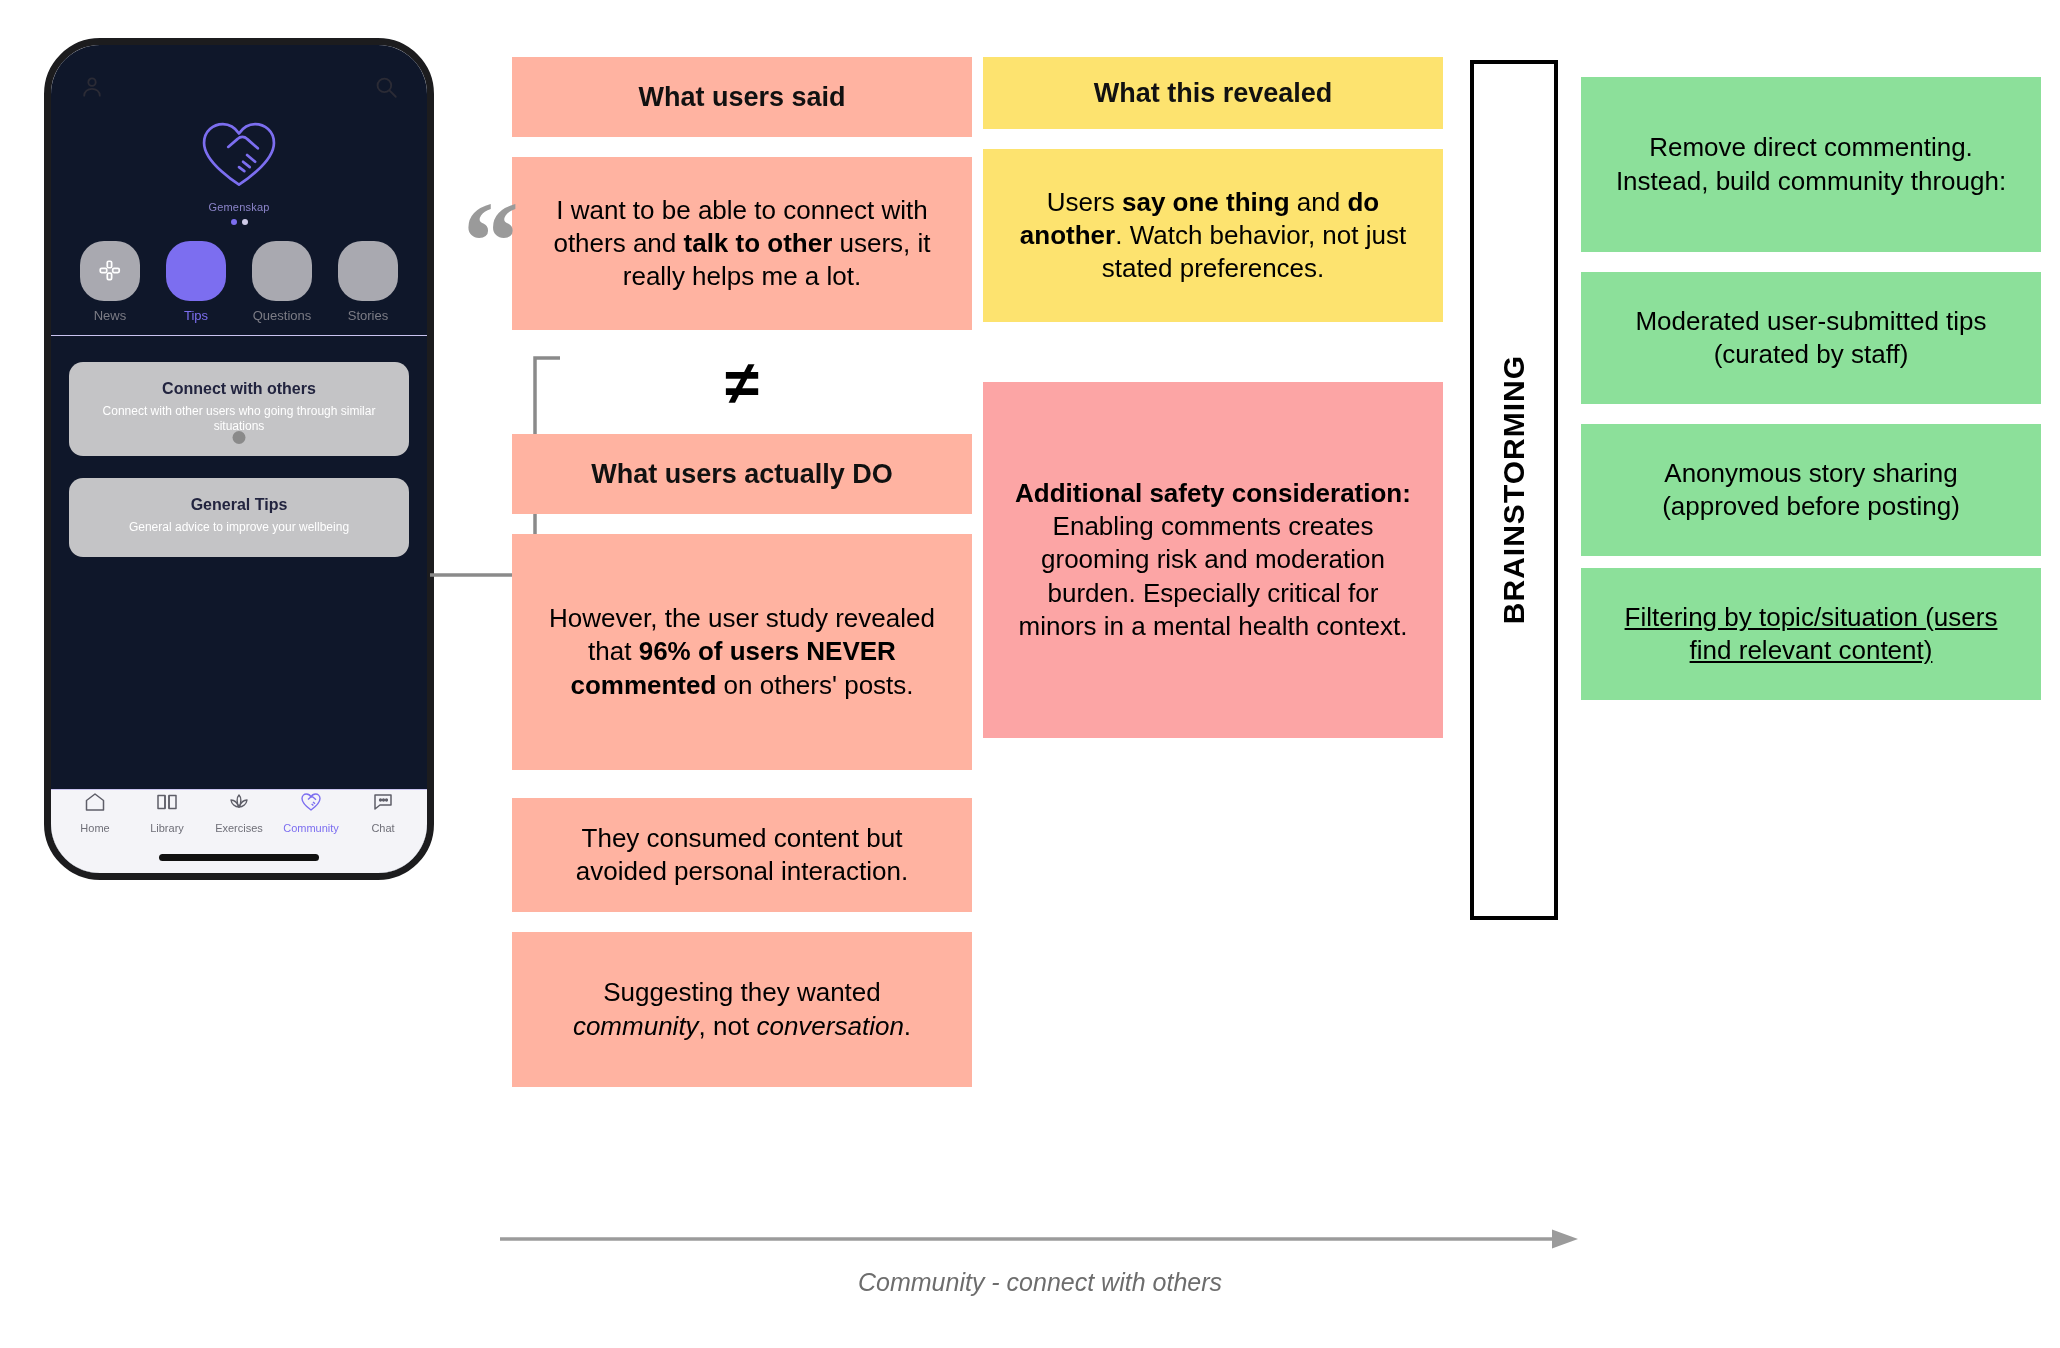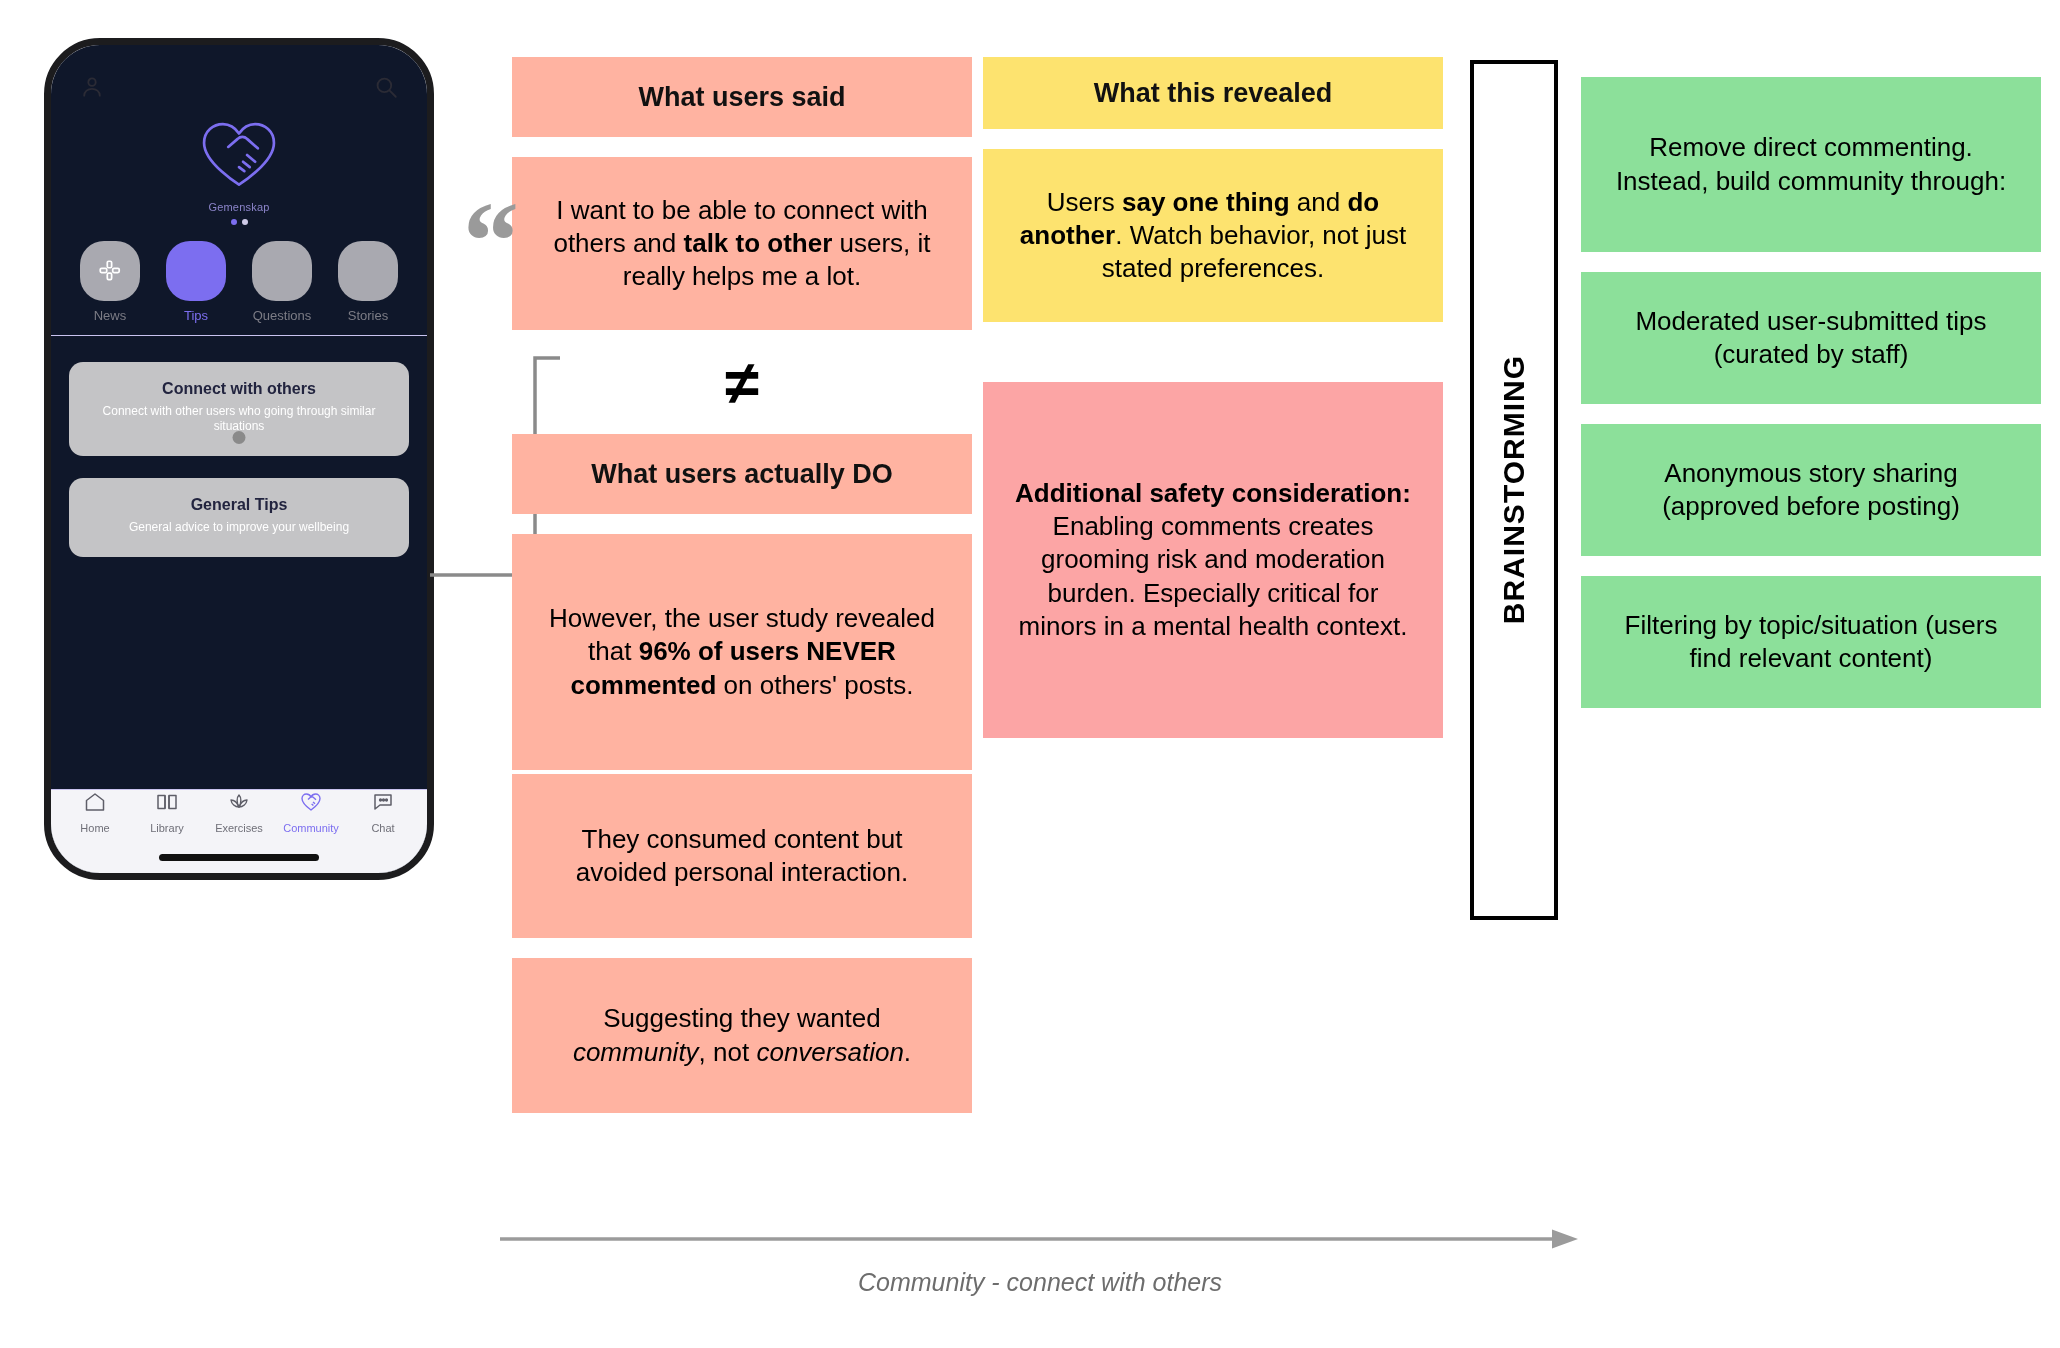--- a/index.html
+++ b/index.html
@@ -248,21 +248,21 @@
     <div class="neq" style="margin-top:22px;">≠</div>
 
     <div class="card hdr pink-h" style="margin-top:20px;height:80px;">What users actually DO</div>
 
     <div class="card pink" style="margin-top:20px;height:236px;">
       <div class="txt body-txt">
         <span>However, the user study revealed that </span><b>96% of users NEVER commented</b><span> on others' posts.</span>
       </div>
     </div>
 
-    <div class="card pink" style="margin-top:4px;height:164px;">
+    <div class="card pink" style="margin-top:28px;height:114px;">
       <div class="txt body-txt">They consumed content but avoided personal interaction.</div>
     </div>
 
     <div class="card pink" style="margin-top:20px;height:155px;">
       <div class="txt body-txt">
         <span>Suggesting they wanted </span><i>community</i><span>, not </span><i>conversation</i><span>.</span>
       </div>
     </div>
   </div>
 
@@ -292,21 +292,21 @@
   <div class="col col-dec">
     <div class="card green" style="margin-top:20px;height:175px;">
       <div class="txt body-txt">Remove direct commenting. Instead, build community through:</div>
     </div>
     <div class="card green" style="margin-top:20px;height:132px;">
       <div class="txt body-txt">Moderated user-submitted tips (curated by staff)</div>
     </div>
     <div class="card green" style="margin-top:20px;height:132px;">
       <div class="txt body-txt">Anonymous story sharing (approved before posting)</div>
     </div>
-    <div class="card green" style="margin-top:20px;height:132px;">
+    <div class="card green" style="margin-top:12px;height:132px;text-decoration:underline;">
       <div class="txt body-txt">Filtering by topic/situation (users find relevant content)</div>
     </div>
   </div>
 
   <svg class="footer-arrow" viewBox="0 0 1080 22">
     <path d="M0 11 H1055" stroke="#9b9b9b" stroke-width="3.5" fill="none"></path>
     <path d="M1078 11 L1052 1.5 L1052 20.5 Z" fill="#9b9b9b"></path>
   </svg>
   <div class="footer-cap">Community - connect with others</div>
 

